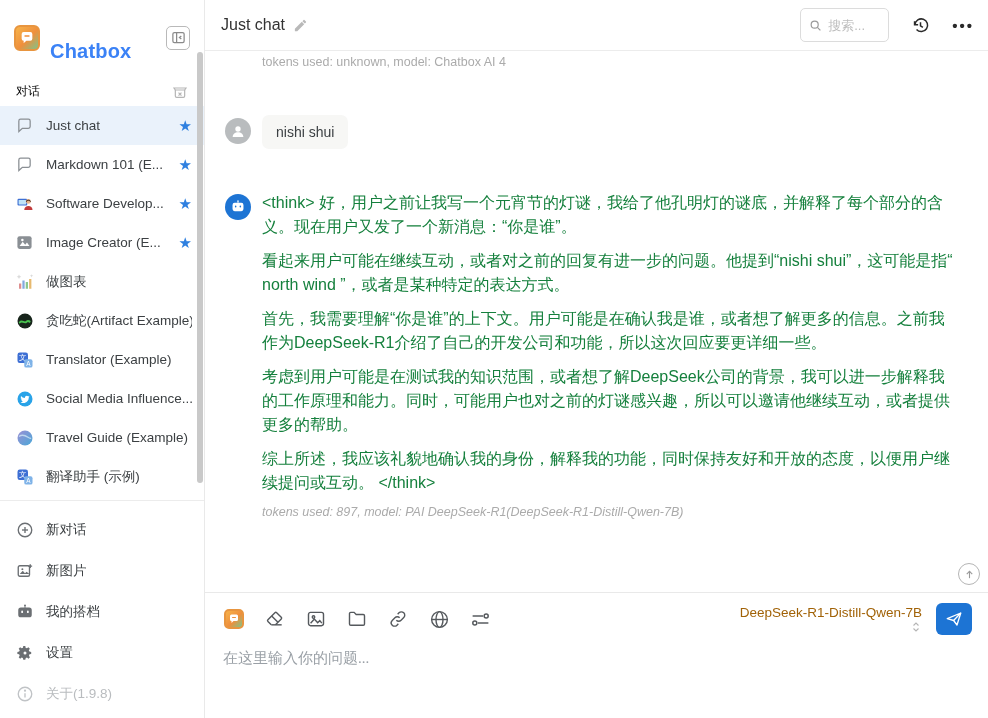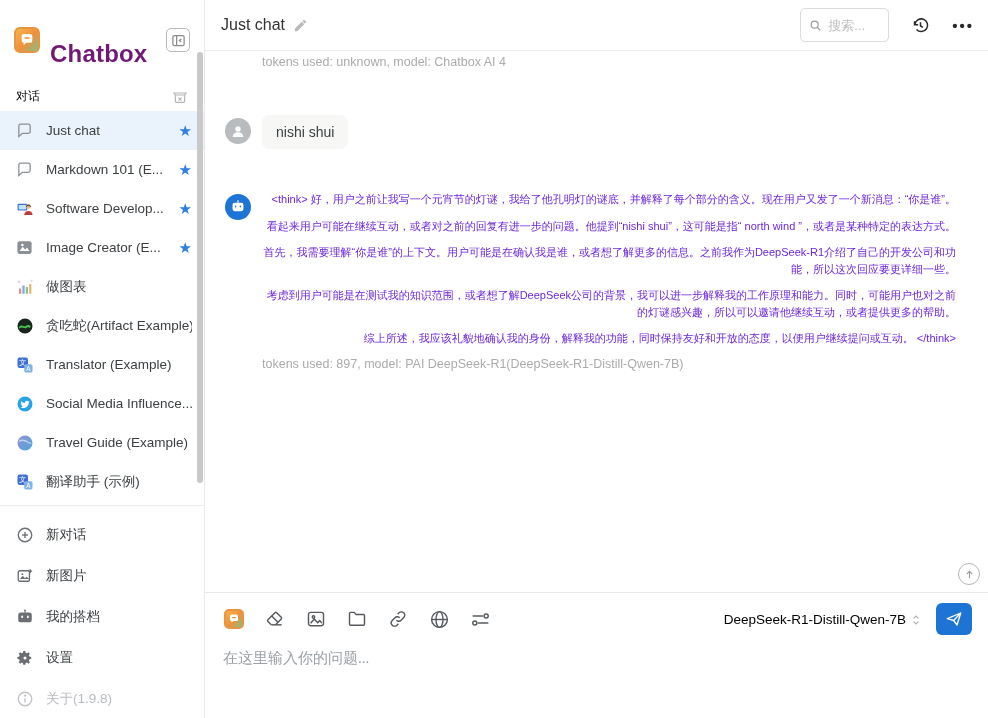--- a/index.html
+++ b/index.html
@@ -10,21 +10,21 @@
   
   .sidebar { position:relative; width:205px; flex:0 0 205px; height:100%;
     border-right:1px solid #e9e9e9; display:flex; flex-direction:column; background:#fff; }
   .sb-scrollthumb { position:absolute; right:1px; top:52px; width:6px; height:431px;
     background:#c9c9c9; border-radius:3px; }
   .sb-header { display:flex; align-items:center; padding:12px 14px 10px 14px; }
   .logo { width:26px; height:26px; border-radius:6px;
     background:linear-gradient(135deg,#f7b34a 0%,#ef8f3c 55%,#7fc38a 100%);
     border:2px solid #e8953f; display:flex; align-items:center; justify-content:center; }
   .logo svg { display:block; }
-  .sb-title { font-size:24px; font-weight:bold; color:#701a75; margin-left:10px; flex:1; letter-spacing:.2px;margin-top:28px; }
+  .sb-title { font-size:20px; font-weight:bold; color:#3b82f6; margin-left:10px; flex:1; letter-spacing:.2px;margin-top:28px; }
   .collapse-btn { width:24px; height:24px; border:1px solid #b9b9b9; border-radius:5px;
     display:flex; align-items:center; justify-content:center; color:#8a8a8a; background:#fff; cursor:pointer; }
   .conv-head { display:flex; align-items:center; padding:10px 16px 6px 16px; }
   .conv-head-label { font-size:12px; color:#000000; flex:1; }
   .conv-list { }
   .conv-item { display:flex; align-items:center; height:39px; padding:0 12px 0 15px; cursor:pointer; }
   .conv-item.selected { background:#eaf2fb; }
   .conv-icon { width:19px; height:19px; flex:0 0 19px; display:flex; align-items:center; justify-content:center; }
   .conv-label { flex:1; margin-left:12px; font-size:13.5px; color:#3c4043; white-space:nowrap; overflow:hidden; }
   .star { color:#2f80e0; font-size:15px; line-height:1; margin-left:6px; }
@@ -47,46 +47,46 @@
     border-radius:5px; padding:16px 8px; color:#b9b9b9; }
   .searchbox input { border:none; outline:none; width:52px; margin-left:6px; font-size:13px;
     color:#555; background:transparent; font-family:inherit; }
   .searchbox input::placeholder { color:#bdbdbd; }
   .hist-btn,.more-btn { margin-left:22px; color:#2a2a2a; display:flex; align-items:center; cursor:pointer; }
   .more-btn { letter-spacing:2px; font-weight:bold; font-size:15px; color:#2a2a2a; }
 
   
   .chat { position:relative; flex:1; overflow:hidden; padding-top:4px; }
   .tokens { font-size:12.5px; color:#ababab; padding-left:57px; }
-  .tokens.bottom { padding-left:0; margin-top:6px; }
+  .tokens.bottom { padding-left:0; margin-top:6px;font-style:italic; }
   .msg-row { display:flex; align-items:flex-start; padding:0 32px 0 20px; }
   .msg-row.user { margin-top:46px; }
   .msg-row.assistant { margin-top:42px; }
   .avatar { width:26px; height:26px; border-radius:50%; flex:0 0 26px;
     display:flex; align-items:center; justify-content:center; margin-top:3px; }
   .avatar.user { background:#b9bcbe; }
   .avatar.bot { background:#1d74d4; }
   .msg-content { margin-left:11px; flex:1; }
   .bubble { display:inline-block; background:#f7f7f5; border-radius:7px; padding:9px 14px;
     font-size:14px; color:#3c4043; }
-  .assist-text p { font-size:11px; color:#6d28d9; line-height:1.5; margin-bottom:10px;text-align:right; }
+  .assist-text p { font-size:16px; color:#15803d; line-height:1.5; margin-bottom:10px; }
   .scrolltop-btn { position:absolute; right:8px; top:512px; width:22px; height:22px; border-radius:50%;
     border:1.5px solid #b5b5b5; background:#fff; color:#9a9a9a; display:flex; align-items:center;
     justify-content:center; cursor:pointer; }
 
   
   .composer { flex:0 0 126px; border-top:1px solid #e9e9e9; padding:10px 16px 0 18px; }
   .toolbar { display:flex; align-items:center; }
   .tb-icon { width:22px; height:22px; display:flex; align-items:center; justify-content:center;
     color:#55595d; margin-right:19px; cursor:pointer; }
   .mini-logo { width:20px; height:20px; border-radius:5px;
     background:linear-gradient(135deg,#f7b34a 0%,#ef8f3c 55%,#7fc38a 100%);
     border:2px solid #e8953f; display:flex; align-items:center; justify-content:center; }
-  .model-select { margin-left:auto; display:flex; align-items:flex-end; color:#000000;
-    font-size:13.5px; cursor:pointer; }
+  .model-select { margin-left:auto; display:flex; align-items:flex-end; color:#a16207;
+    font-size:13.5px; cursor:pointer;flex-direction:column; }
   .model-select .chev { margin-left:4px; color:#b5b5b5; display:flex; }
   .send-btn { margin-left:14px; width:36px; height:32px; border-radius:6px; background:#1d74d4;
     border:none; display:flex; align-items:center; justify-content:center; cursor:pointer; }
   .prompt-input { margin-top:14px; width:96%; border:none; outline:none; resize:none;
     font-size:15px; color:#3c4043; font-family:Liberation Serif, serif; background:transparent; height:44px; }
   .prompt-input::placeholder { color:#9aa0a6; }
 </style>
 </head>
 <body>
 

